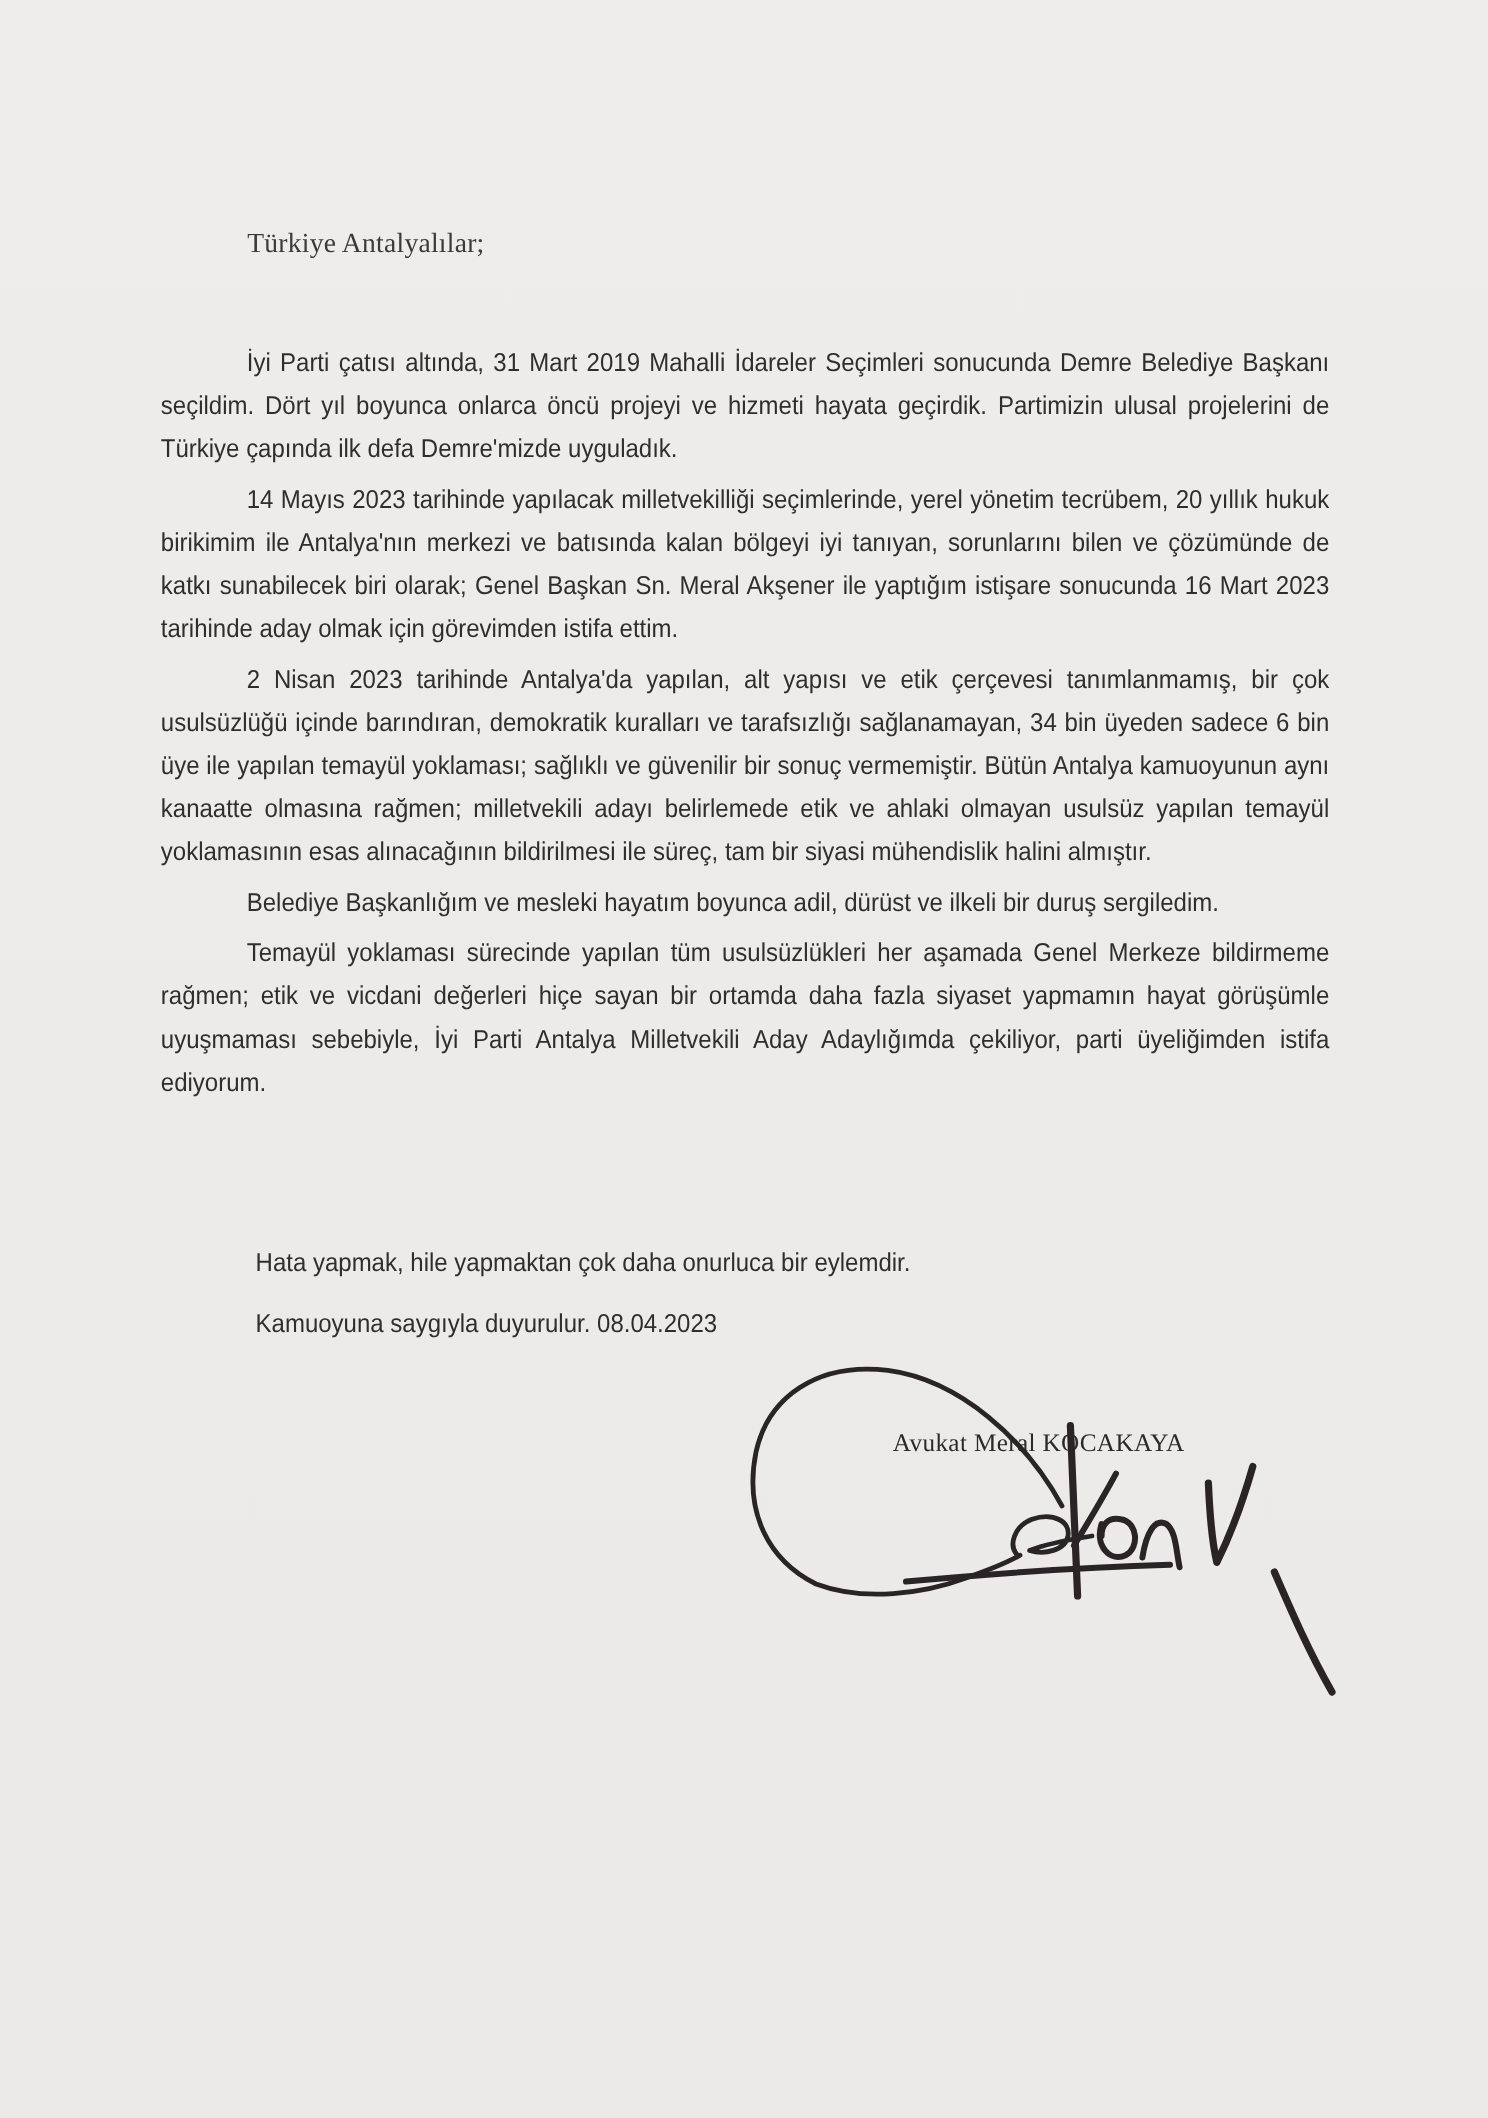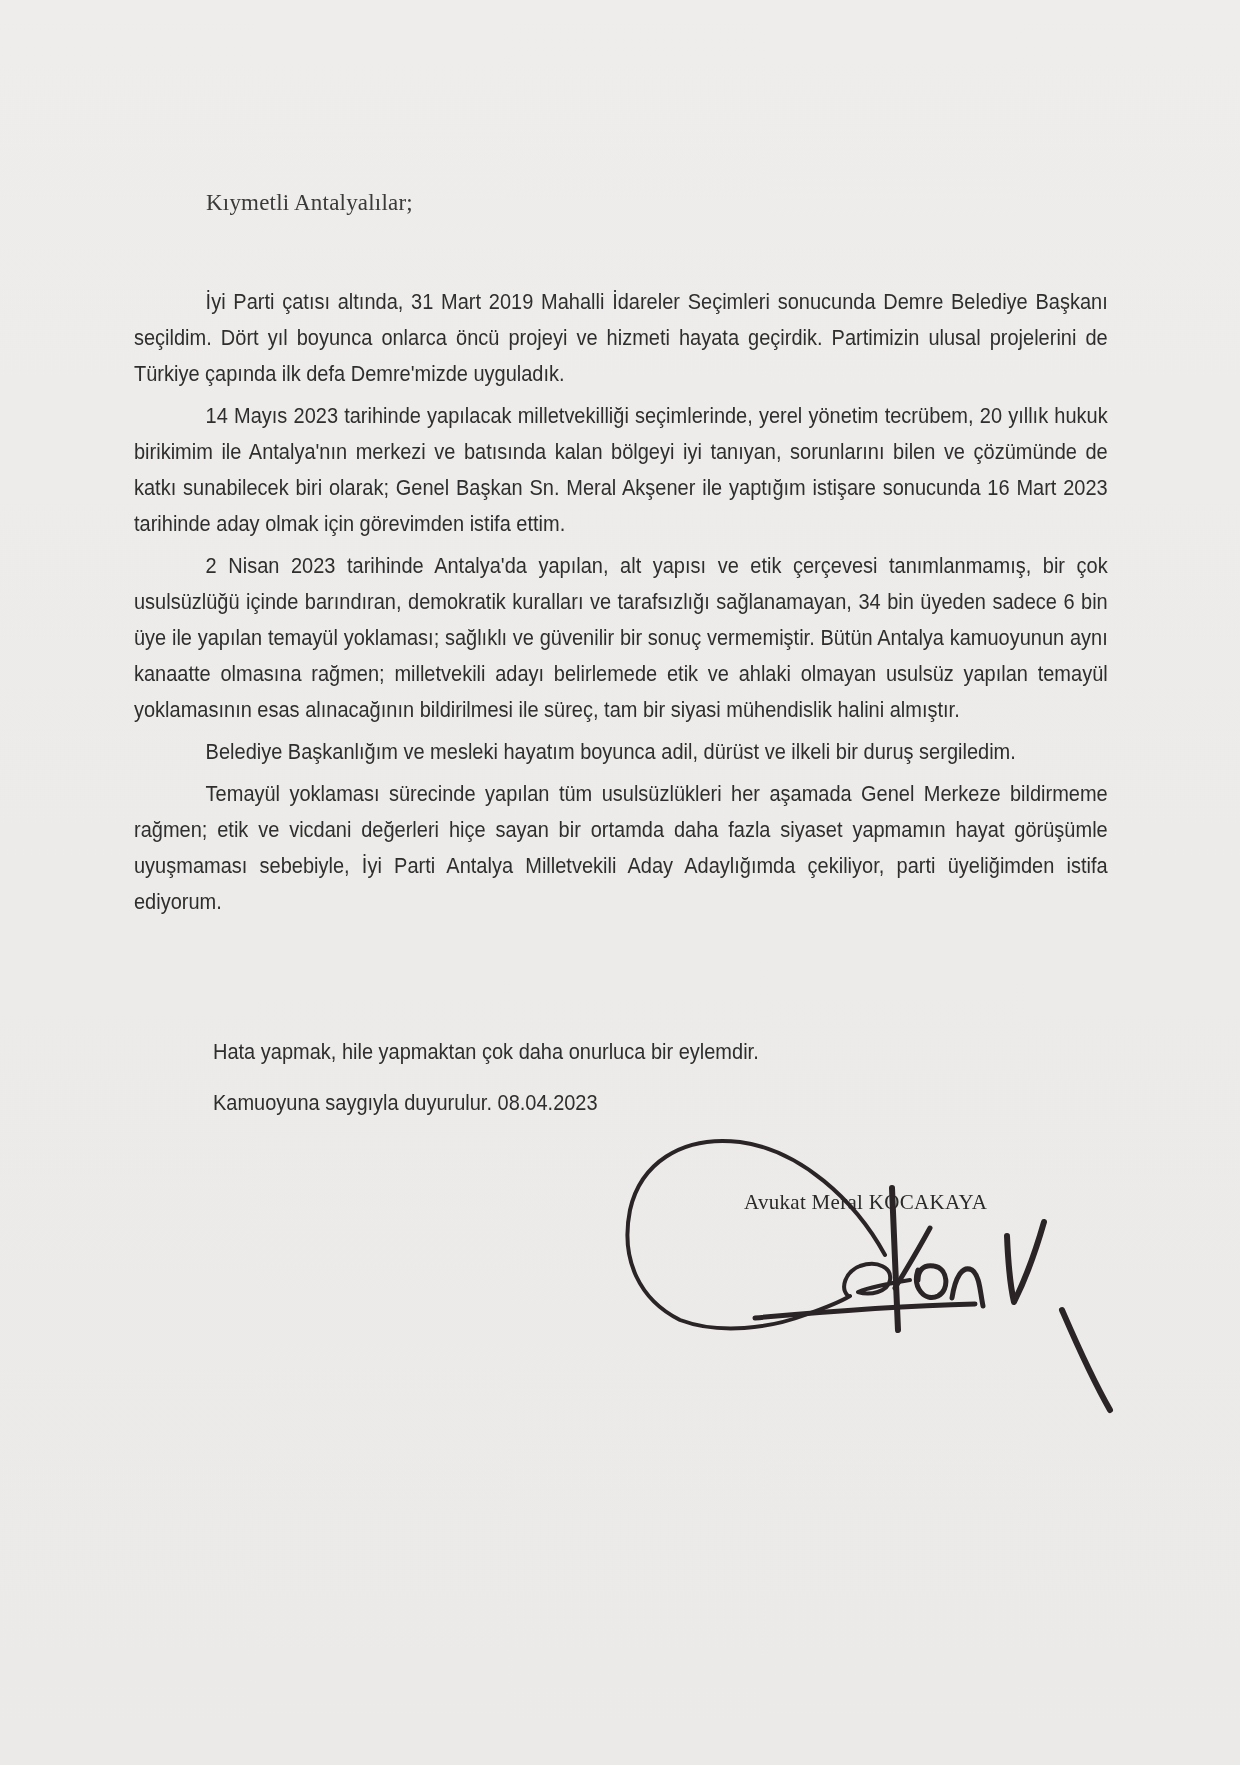--- a/index.html
+++ b/index.html
@@ -78,21 +78,21 @@
     width: 540px;
     height: 300px;
     pointer-events: none;
   }
 </style>
 </head>
 <body>
 
 <div class="page">
 
-  <div class="greeting">Kıymetli Antalyalılar;</div>
+  <div class="greeting">Türkiye Antalyalılar;</div>
 
   <div class="body-text">
     <p class="para">İyi Parti çatısı altında, 31 Mart 2019 Mahalli İdareler Seçimleri sonucunda Demre Belediye Başkanı seçildim. Dört yıl boyunca onlarca öncü projeyi ve hizmeti hayata geçirdik. Partimizin ulusal projelerini de Türkiye çapında ilk defa Demre'mizde uyguladık.</p>
     <p class="para">14 Mayıs 2023 tarihinde yapılacak milletvekilliği seçimlerinde, yerel yönetim tecrübem, 20 yıllık hukuk birikimim ile Antalya'nın merkezi ve batısında kalan bölgeyi iyi tanıyan, sorunlarını bilen ve çözümünde de katkı sunabilecek biri olarak; Genel Başkan Sn. Meral Akşener ile yaptığım istişare sonucunda 16 Mart 2023 tarihinde aday olmak için görevimden istifa ettim.</p>
     <p class="para">2 Nisan 2023 tarihinde Antalya'da yapılan, alt yapısı ve etik çerçevesi tanımlanmamış, bir çok usulsüzlüğü içinde barındıran, demokratik kuralları ve tarafsızlığı sağlanamayan, 34 bin üyeden sadece 6 bin üye ile yapılan temayül yoklaması; sağlıklı ve güvenilir bir sonuç vermemiştir. Bütün Antalya kamuoyunun aynı kanaatte olmasına rağmen; milletvekili adayı belirlemede etik ve ahlaki olmayan usulsüz yapılan temayül yoklamasının esas alınacağının bildirilmesi ile süreç, tam bir siyasi mühendislik halini almıştır.</p>
     <p class="para">Belediye Başkanlığım ve mesleki hayatım boyunca adil, dürüst ve ilkeli bir duruş sergiledim.</p>
     <p class="para">Temayül yoklaması sürecinde yapılan tüm usulsüzlükleri her aşamada Genel Merkeze bildirmeme rağmen; etik ve vicdani değerleri hiçe sayan bir ortamda daha fazla siyaset yapmamın hayat görüşümle uyuşmaması sebebiyle, İyi Parti Antalya Milletvekili Aday Adaylığımda çekiliyor, parti üyeliğimden istifa ediyorum.</p>
   </div>
 
   <div class="closing c1">Hata yapmak, hile yapmaktan çok daha onurluca bir eylemdir.</div>

